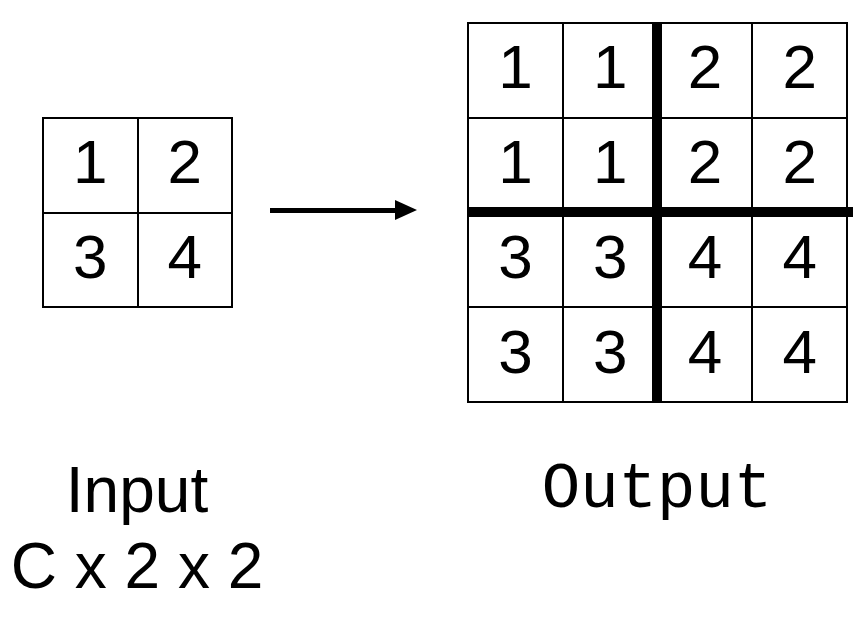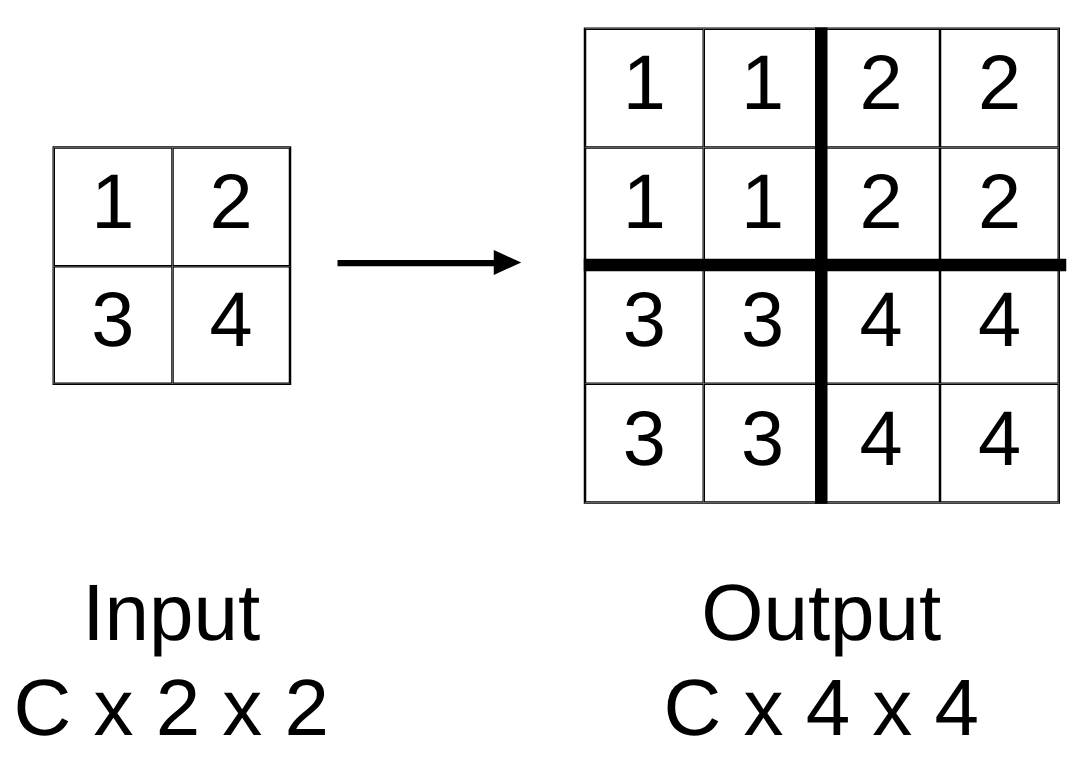--- a/index.html
+++ b/index.html
@@ -98,21 +98,21 @@
     position: absolute;
     top: 452px;
     width: 280px;
     text-align: center;
     font-size: 64px;
     line-height: 76px;
     white-space: nowrap;
     color: #000000;
   }
   .input-label-block  { left: -3px; }
-  .output-label-block { left: 517px; }
+  .output-label-block { left: 517px; font-family: Liberation Mono, monospace; }
 </style>
 </head>
 <body>
 
 <div class="canvas">
 
   <div class="grid input-grid">
     <div class="cell">1</div>
     <div class="cell">2</div>
     <div class="cell">3</div>
@@ -145,16 +145,15 @@
     <div class="divider-h"></div>
   </div>
 
   <div class="label-block input-label-block">
     <div>Input</div>
     <div>C x 2 x 2</div>
   </div>
 
   <div class="label-block output-label-block">
     <div>Output</div>
-    <div>C x 4 x 4</div>
   </div>
 
 </div>
 
 </body></html>

